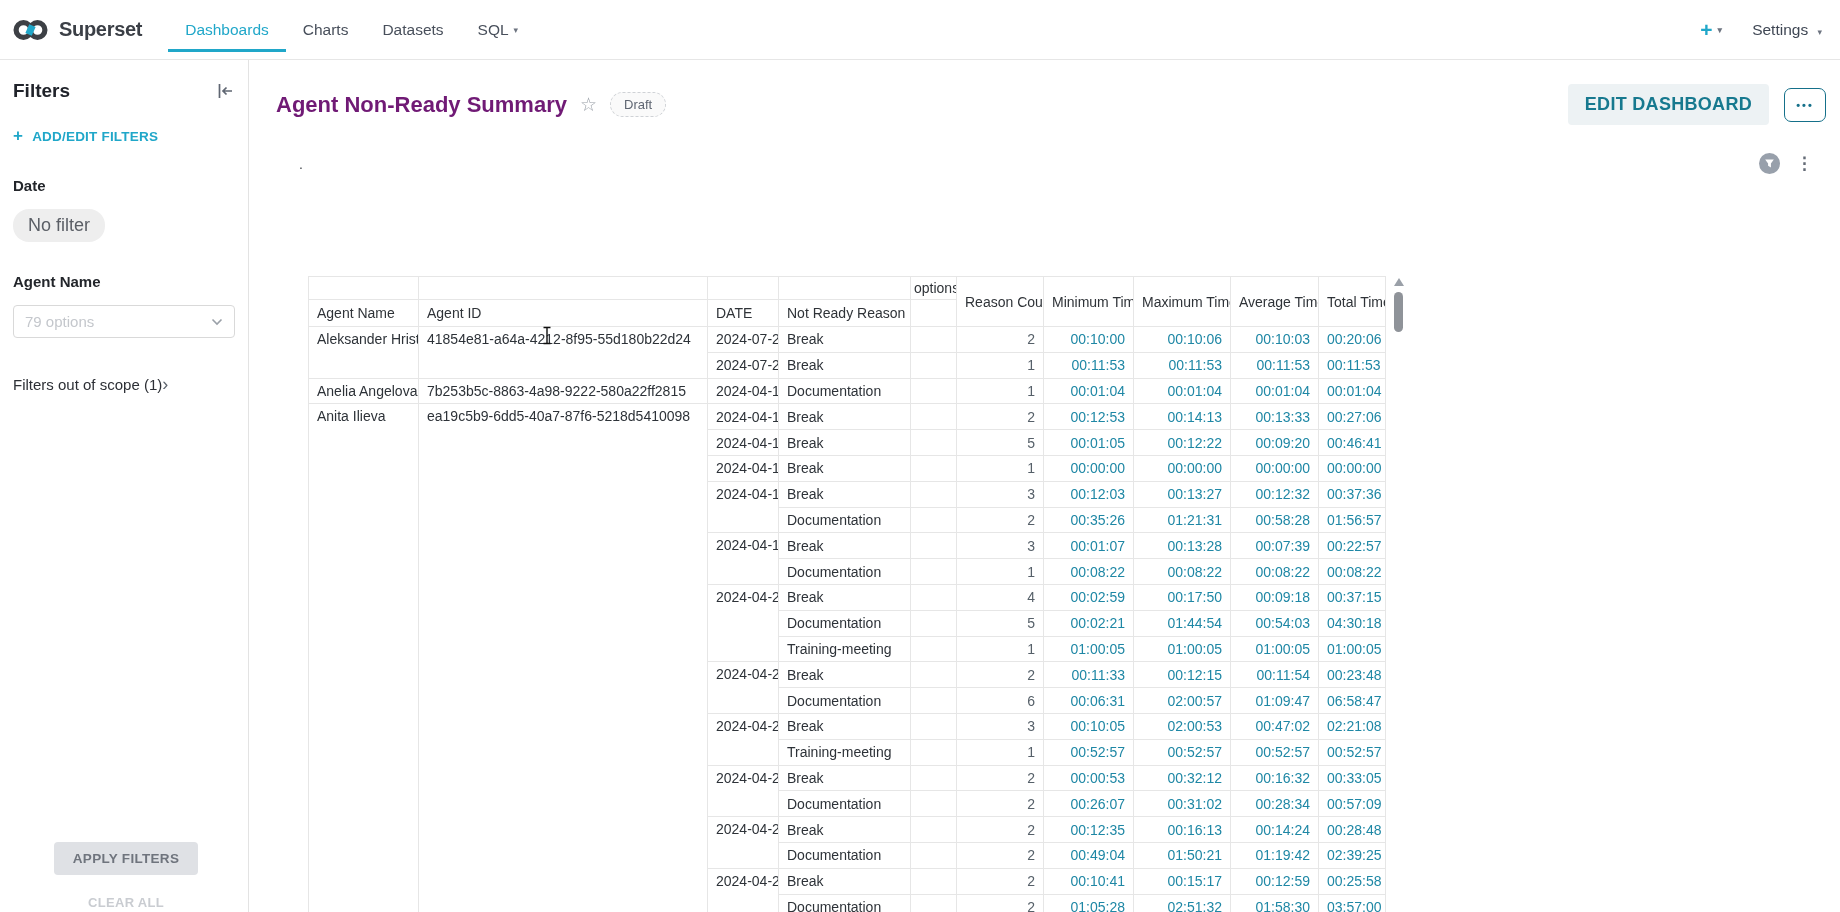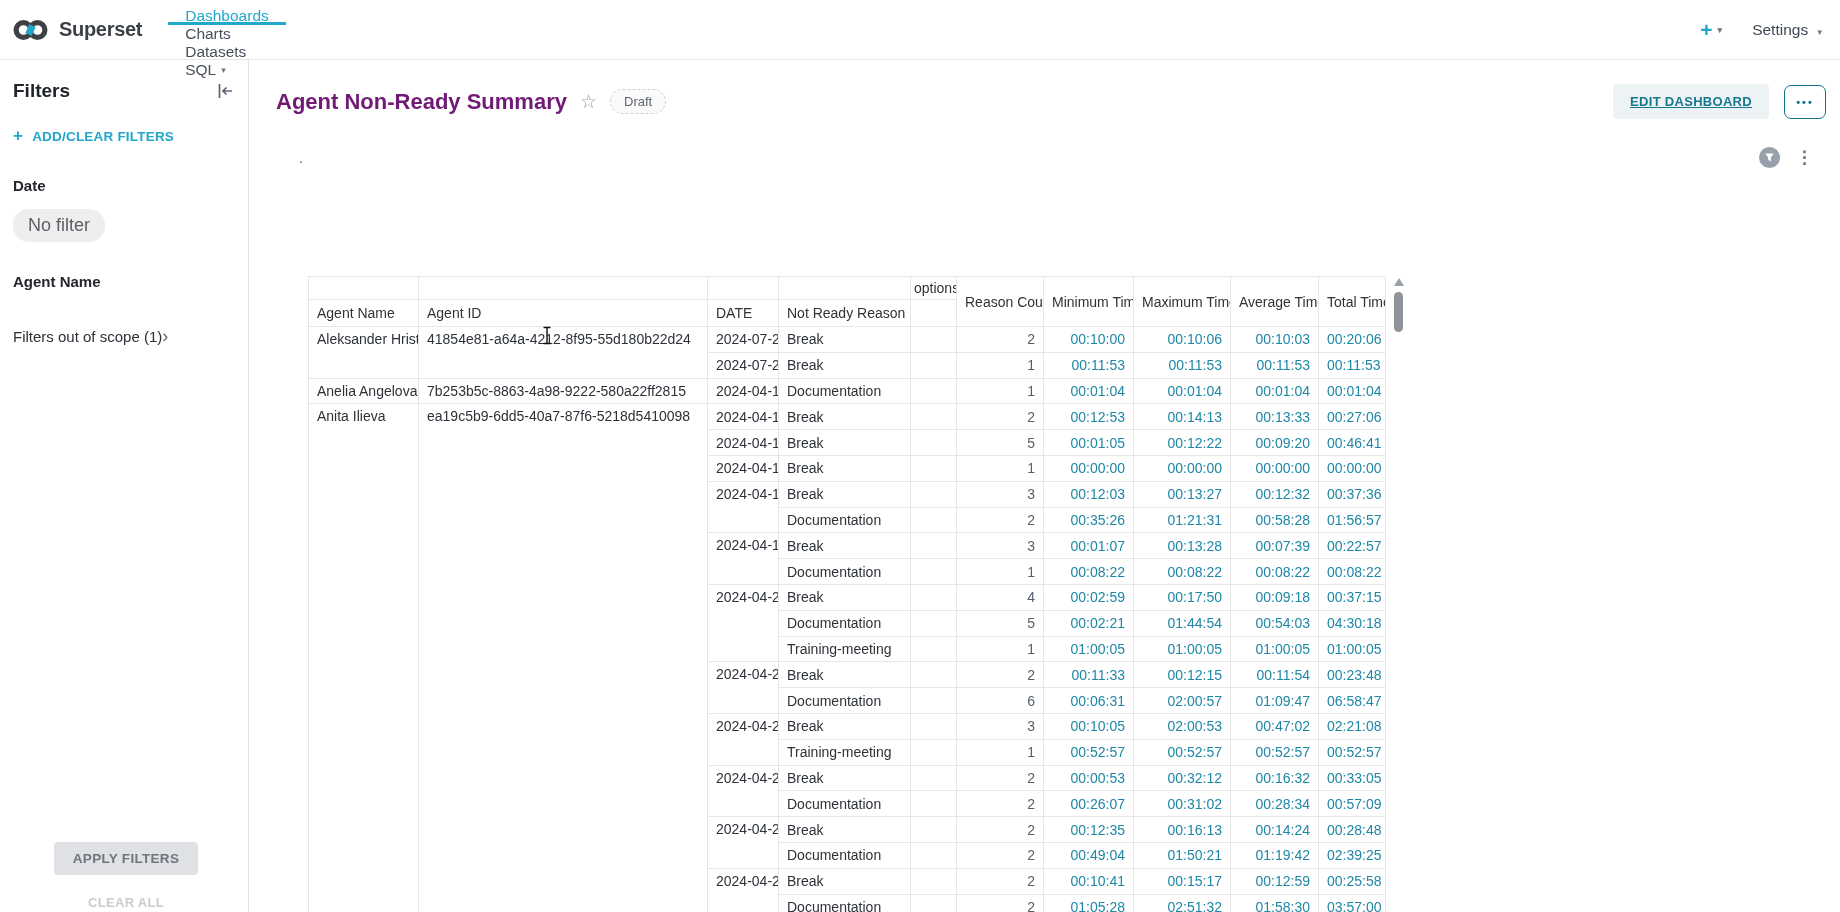--- a/index.html
+++ b/index.html
@@ -4,21 +4,21 @@
 <style>
   * { box-sizing: border-box; margin: 0; padding: 0; }
   html,body { width:1840px; height:912px; overflow:hidden; background:#fff;
     font-family:"Liberation Sans", sans-serif; color:#2f3338; }
 
   
   .navbar { height:60px; display:flex; align-items:center; padding:0 18px 0 12px;
     border-bottom:1px solid #e6e6e6; background:#fff; }
   .brand { display:flex; align-items:center; gap:9px; margin-right:26px; }
   .brand-name { font-size:20px; font-weight:700; color:#3b3f46; letter-spacing:-0.3px; }
-  .nav-items { display:flex; height:45px;flex-direction:column; }
+  .nav-items { display:flex; height:45px; }
   .nav-item { display:flex; align-items:center; padding:0 17px; font-size:15.5px;
     color:#484f5b; cursor:pointer; position:relative; }
   .nav-item.active { color:#20a7c9; box-shadow: inset 0 -3px 0 #20a7c9; }
   .caret { font-size:9px; color:#6d7480; margin-left:5px; }
   .nav-right { margin-left:auto; display:flex; align-items:center; gap:30px; }
   .plus-btn { color:#20a7c9; font-size:21px; font-weight:700; display:flex; align-items:center; cursor:pointer;}
   .settings-btn { font-size:15.5px; color:#3f4754; cursor:pointer; }
 
   
   .app-body { display:flex; height:866px; }
@@ -48,22 +48,22 @@
     letter-spacing:0.3px; cursor:pointer; }
 
   
   .main { flex:1; position:relative; overflow:hidden; background:#fff; }
   .dash-header { display:flex; align-items:center; padding:24px 14px 8px 27px; }
   .dash-title { font-size:22px; font-weight:700; color:#701a75; }
   .star-icon { margin-left:13px; color:#9aa0a8; font-size:19px; cursor:pointer; }
   .draft-badge { margin-left:13px; border:1px dashed #cfd2d6; background:#fafafa; color:#5f6672;
     font-size:13px; padding:4px 13px; border-radius:13px; }
   .header-right { margin-left:auto; display:flex; gap:15px; align-items:center; }
-  .edit-btn { background:#edf2f4; color:#17798f; font-weight:700; font-size:13px;
-    padding:10px 17px; border-radius:4px; border:none; letter-spacing:0.3px; cursor:pointer;text-decoration:underline;}
+  .edit-btn { background:#edf2f4; color:#17798f; font-weight:700; font-size:18px;
+    padding:10px 17px; border-radius:4px; border:none; letter-spacing:0.3px; cursor:pointer;}
   .more-btn { width:42px; height:34px; border:1.5px solid #15708a; border-radius:7px; background:#fff;
     color:#15708a; display:flex; align-items:center; justify-content:center;
     font-size:11px; font-weight:700; letter-spacing:2px; cursor:pointer; }
 
   .tabs-row { margin:22px 27px 0 54px; border-bottom:1px solid #e8e8e8; display:flex; gap:33px; }
   .tab { font-size:16px; color:#30343b; padding:6px 3px 15px 3px; cursor:pointer; }
   .tab.active { color:#2fa3c4; border-bottom:3px solid #424a56; margin-bottom:-2px; }
 
   .chart-toolbar { display:flex; justify-content:space-between; align-items:center;
     padding:20px 24px 0 50px; }
@@ -140,25 +140,31 @@
     <div class="sidebar-title-row">
       <div class="sidebar-title">Filters</div>
       <div class="collapse-icon">
         <svg width="19" height="18" viewBox="0 0 19 18">
           <path d="M3.5 2 V16 M16 9 H7 M10.5 5.5 L7 9 L10.5 12.5" fill="none" stroke="#5f6672" stroke-width="1.7"></path>
         </svg>
       </div>
     </div>
     <div class="addedit-row">
       <span class="addedit-plus">+</span>
-      <span>ADD/CLEAR FILTERS</span>
+      <span>ADD/EDIT FILTERS</span>
     </div>
     <div class="section-label">Date</div>
     <span class="pill">No filter</span>
     <div class="section-label">Agent Name</div>
+    <div class="select-box">
+      <span>79 options</span>
+      <svg width="12" height="8" viewBox="0 0 12 8">
+        <path d="M1.5 1.5 L6 6 L10.5 1.5" fill="none" stroke="#9aa0a8" stroke-width="1.6"></path>
+      </svg>
+    </div>
     <div class="scope-row">
       <span>Filters out of scope (1)</span>
       <span class="scope-chevron">›</span>
     </div>
     <div class="sidebar-footer">
       <button class="apply-btn">APPLY FILTERS</button>
       <div class="clear-btn">CLEAR ALL</div>
     </div>
   </div>
 

